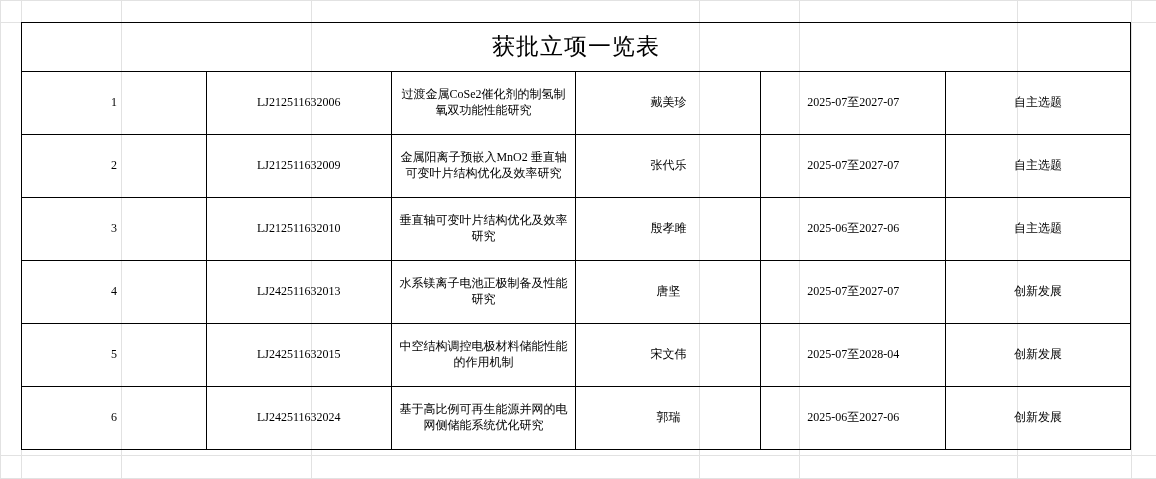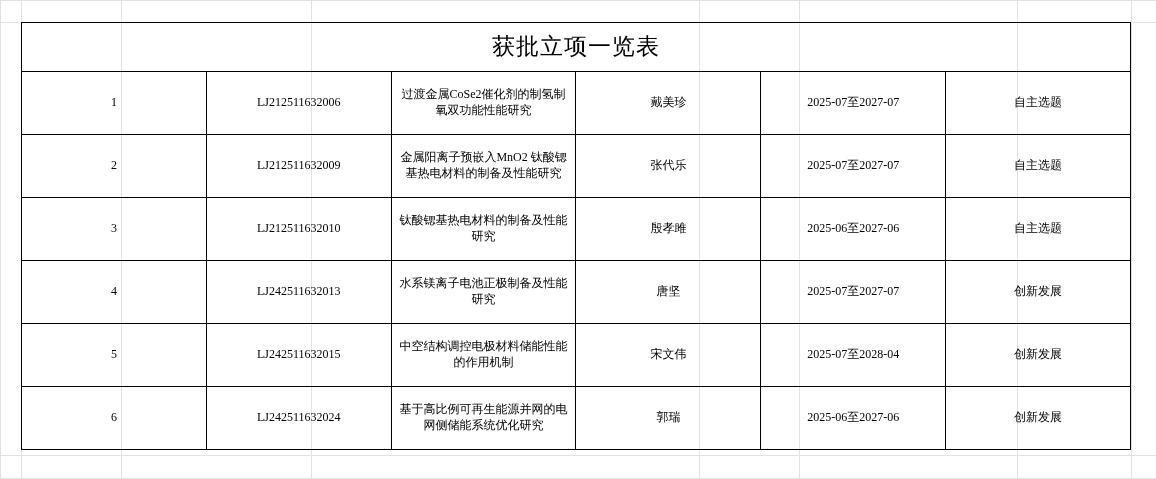--- a/index.html
+++ b/index.html
@@ -115,30 +115,30 @@
           <td class="cell col-code">LJ212511632006</td>
           <td class="cell col-name name-cell">过渡金属CoSe2催化剂的制氢制氧双功能性能研究</td>
           <td class="cell col-owner">戴美珍</td>
           <td class="cell col-time">2025-07至2027-07</td>
           <td class="cell col-type">自主选题</td>
         </tr>
 
         <tr class="row-body">
           <td class="cell col-seq">2</td>
           <td class="cell col-code">LJ212511632009</td>
-          <td class="cell col-name name-cell">金属阳离子预嵌入MnO2 钛酸锶基热电材料的制备及性能研究</td>
+          <td class="cell col-name name-cell">金属阳离子预嵌入MnO2 垂直轴可变叶片结构优化及效率研究</td>
           <td class="cell col-owner">张代乐</td>
           <td class="cell col-time">2025-07至2027-07</td>
           <td class="cell col-type">自主选题</td>
         </tr>
 
         <tr class="row-body">
           <td class="cell col-seq">3</td>
           <td class="cell col-code">LJ212511632010</td>
-          <td class="cell col-name name-cell">钛酸锶基热电材料的制备及性能研究</td>
+          <td class="cell col-name name-cell">垂直轴可变叶片结构优化及效率研究</td>
           <td class="cell col-owner">殷孝雎</td>
           <td class="cell col-time">2025-06至2027-06</td>
           <td class="cell col-type">自主选题</td>
         </tr>
 
         <tr class="row-body">
           <td class="cell col-seq">4</td>
           <td class="cell col-code">LJ242511632013</td>
           <td class="cell col-name name-cell">水系镁离子电池正极制备及性能研究</td>
           <td class="cell col-owner">唐坚</td>

